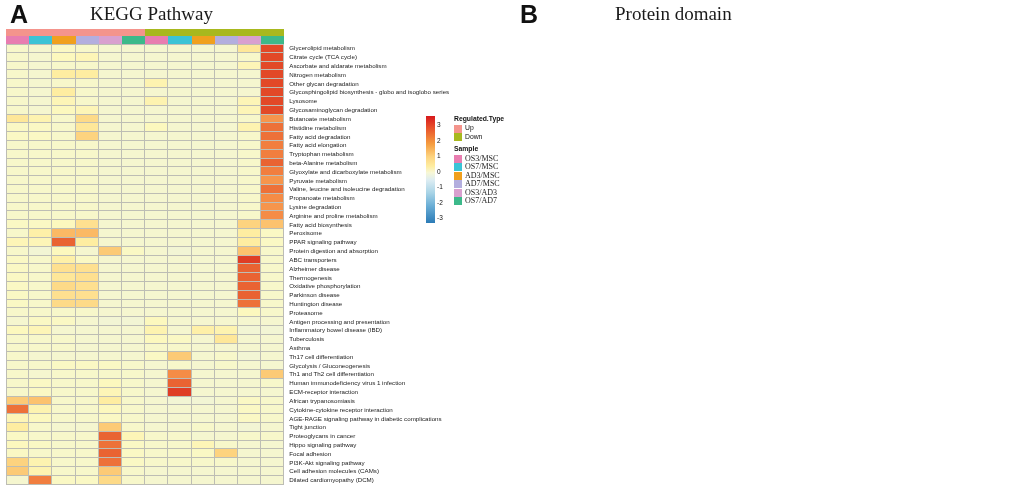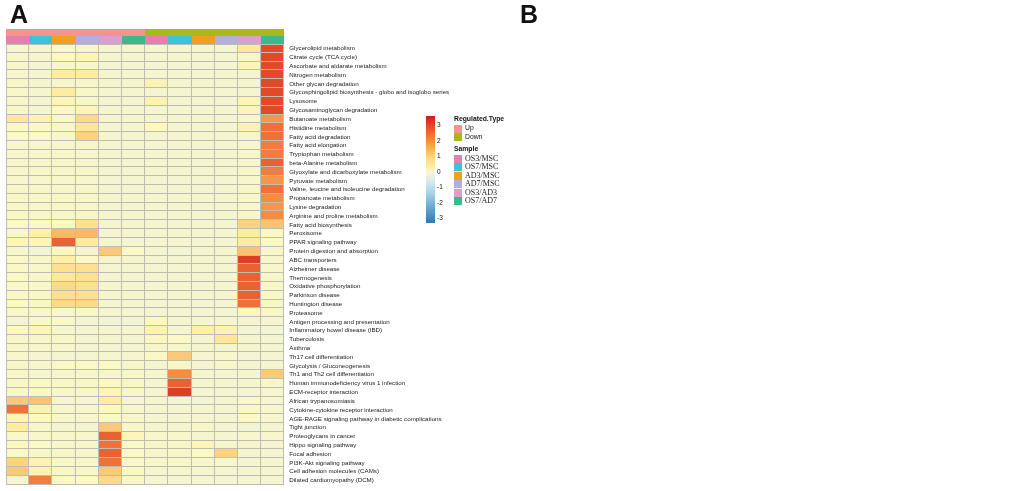--- a/index.html
+++ b/index.html
@@ -141,20 +141,21 @@
   #reg-type-block { top: 0px; }
   #sample-block { top: 30px; }
 </style>
 </head>
 <body>
 
 <div class="figure">
 
   <div class="panel" id="panel-a">
     <div class="panel-letter">A</div>
+    <div class="panel-title">KEGG Pathway</div>
 
     <div class="hm-wrap" id="hm-wrap-a">
       <div class="ann-row regtype" id="ann-reg-a">
           <div class="ann-cell" style="width: 23.2px; background: rgb(244, 148, 140);"></div>
           <div class="ann-cell" style="width: 23.2px; background: rgb(244, 148, 140);"></div>
           <div class="ann-cell" style="width: 23.2px; background: rgb(244, 148, 140);"></div>
           <div class="ann-cell" style="width: 23.2px; background: rgb(244, 148, 140);"></div>
           <div class="ann-cell" style="width: 23.2px; background: rgb(244, 148, 140);"></div>
           <div class="ann-cell" style="width: 23.2px; background: rgb(244, 148, 140);"></div>
           <div class="ann-cell" style="width: 23.2px; background: rgb(168, 184, 30);"></div>
@@ -985,20 +986,21 @@
                 <span class="legend-label serif">OS7/AD7</span>
               </div>
             </div>
         </div>
       </div>
     </div>
   </div>
 
   <div class="panel" id="panel-b">
     <div class="panel-letter">B</div>
+    <div class="panel-title">Protein domain</div>
 
     <div class="legend" id="legend-b">
       <div class="legend-inner">
         
         
         
         
       </div>
     </div>
   </div>

